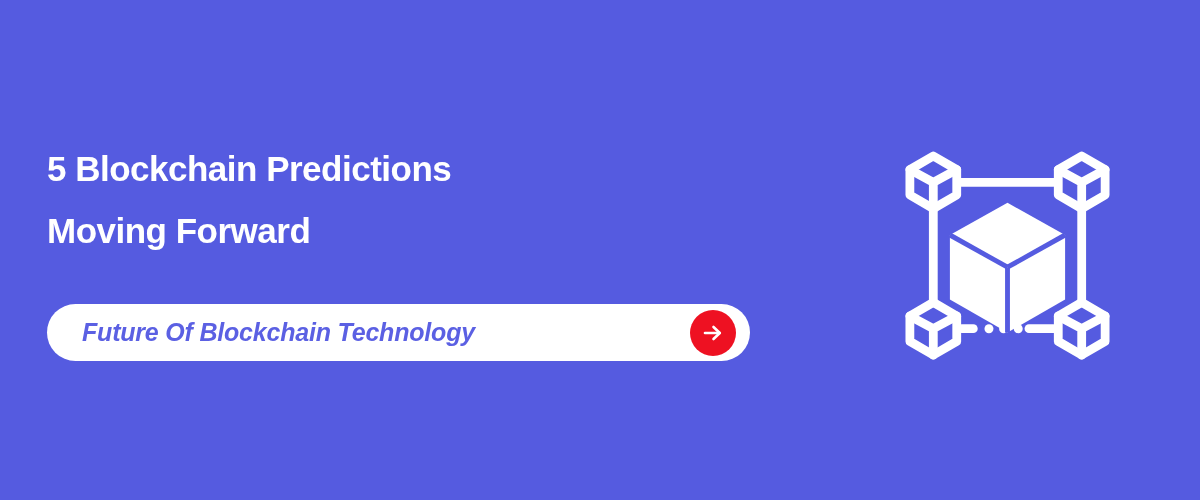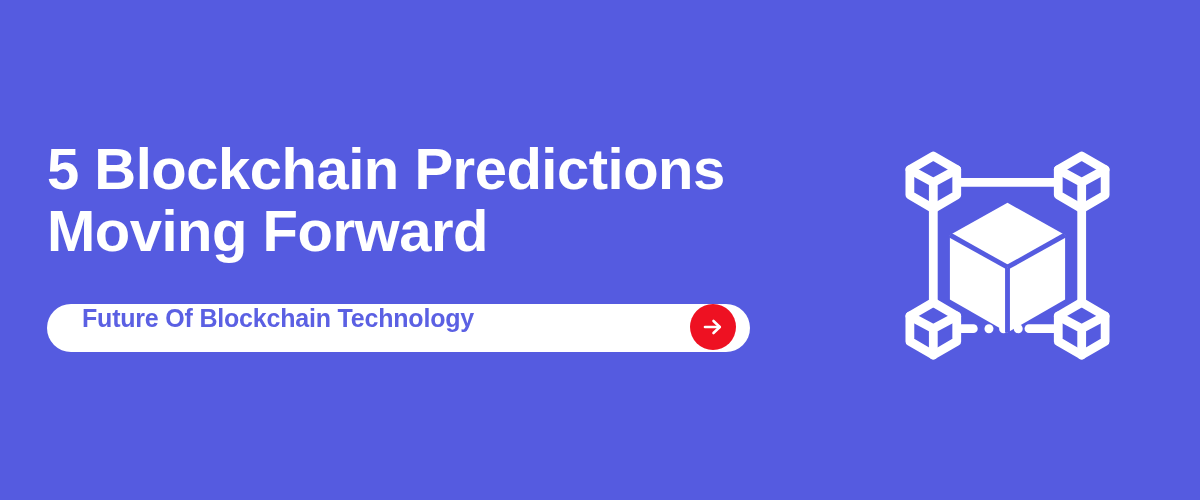--- a/index.html
+++ b/index.html
@@ -24,39 +24,40 @@
   .content {
     position: absolute;
     left: 47px;
     top: 138px;
     width: 760px;
   }
   .headline {
     margin: 0;
     color: #ffffff;
     font-family: "Liberation Sans", sans-serif;
-    font-size: 58px;
+    font-size: 35px;
     font-weight: bold;
     line-height: 62px;
     letter-spacing: -0.5px;
     white-space: pre-line;
   }
   .pill {
     position: absolute;
     left: 47px;
     top: 304px;
     width: 703px;
-    height: 48px;
+    height: 57px;
     background: #ffffff;
     border-radius: 32px;
     display: flex;
-    align-items: flex-start;
+    align-items: center;
     justify-content: space-between;
     box-sizing: border-box;
     padding: 0 14px 0 35px;
+    font-style: italic;
   }
   .pill-label {
     color: #5B60E3;
     font-family: "Liberation Sans", sans-serif;
     font-size: 25px;
     font-weight: bold;
     letter-spacing: -0.2px;
     white-space: nowrap;
   }
   .arrow-btn {

